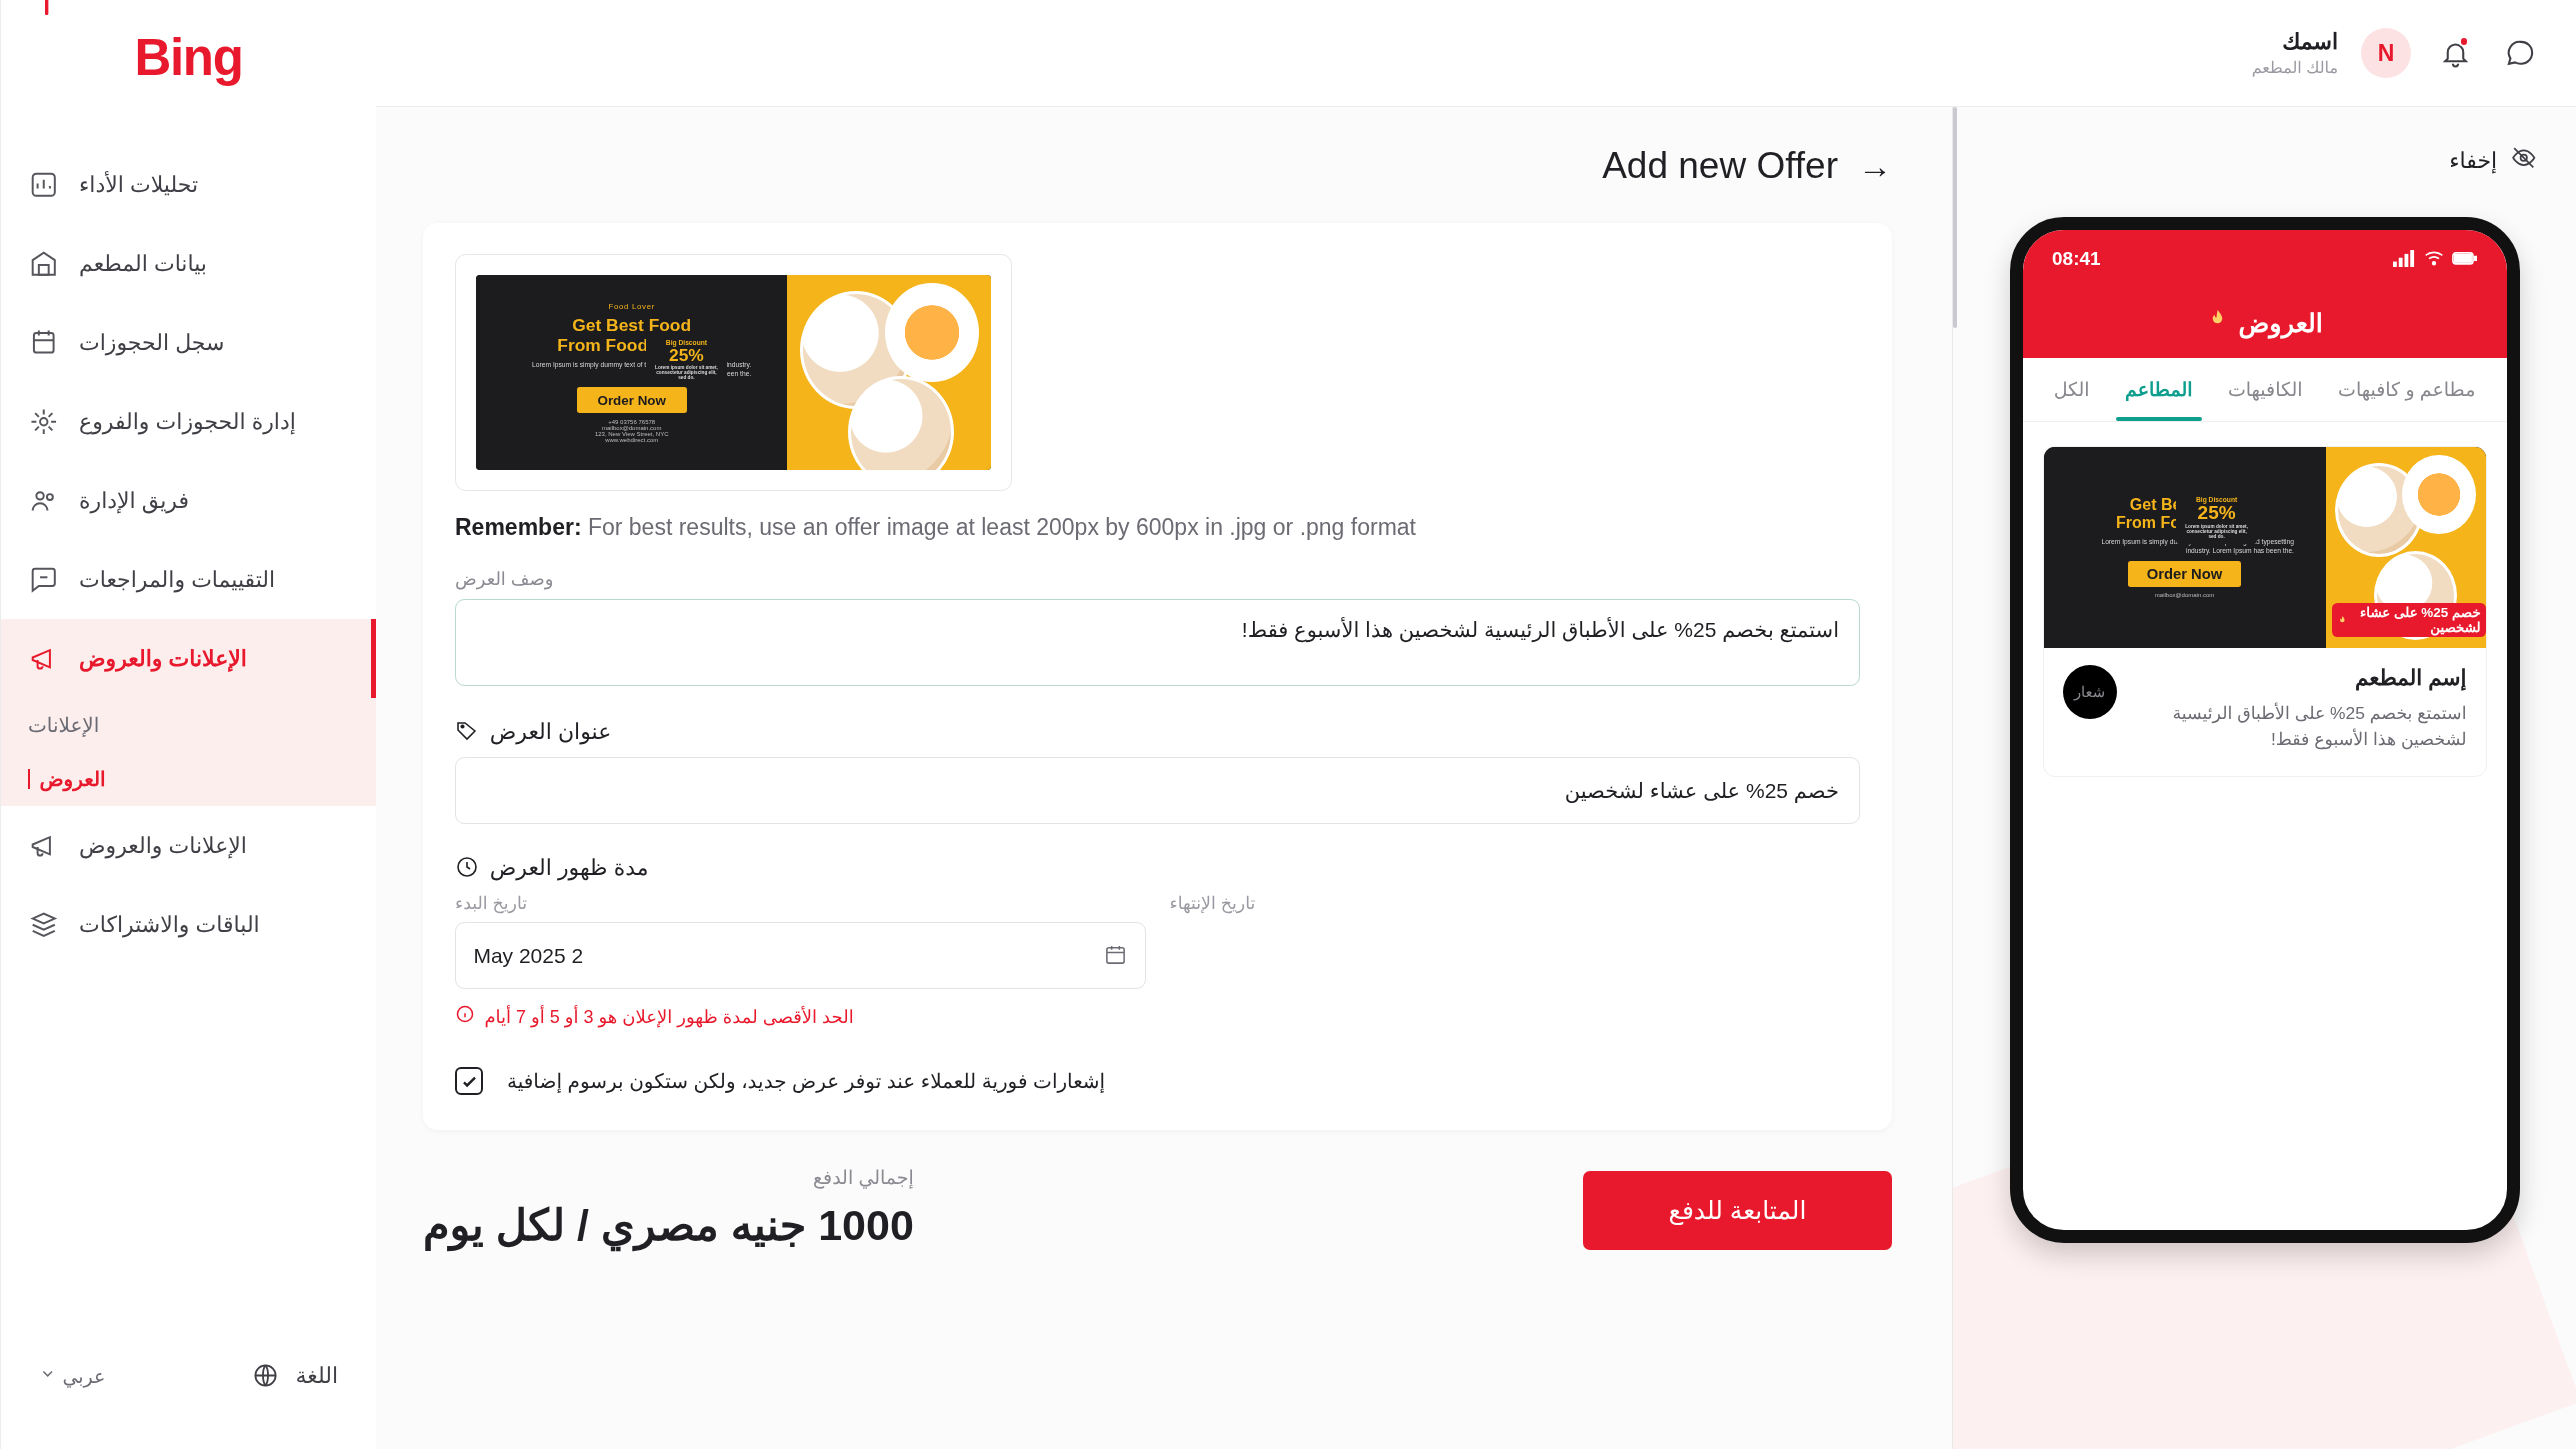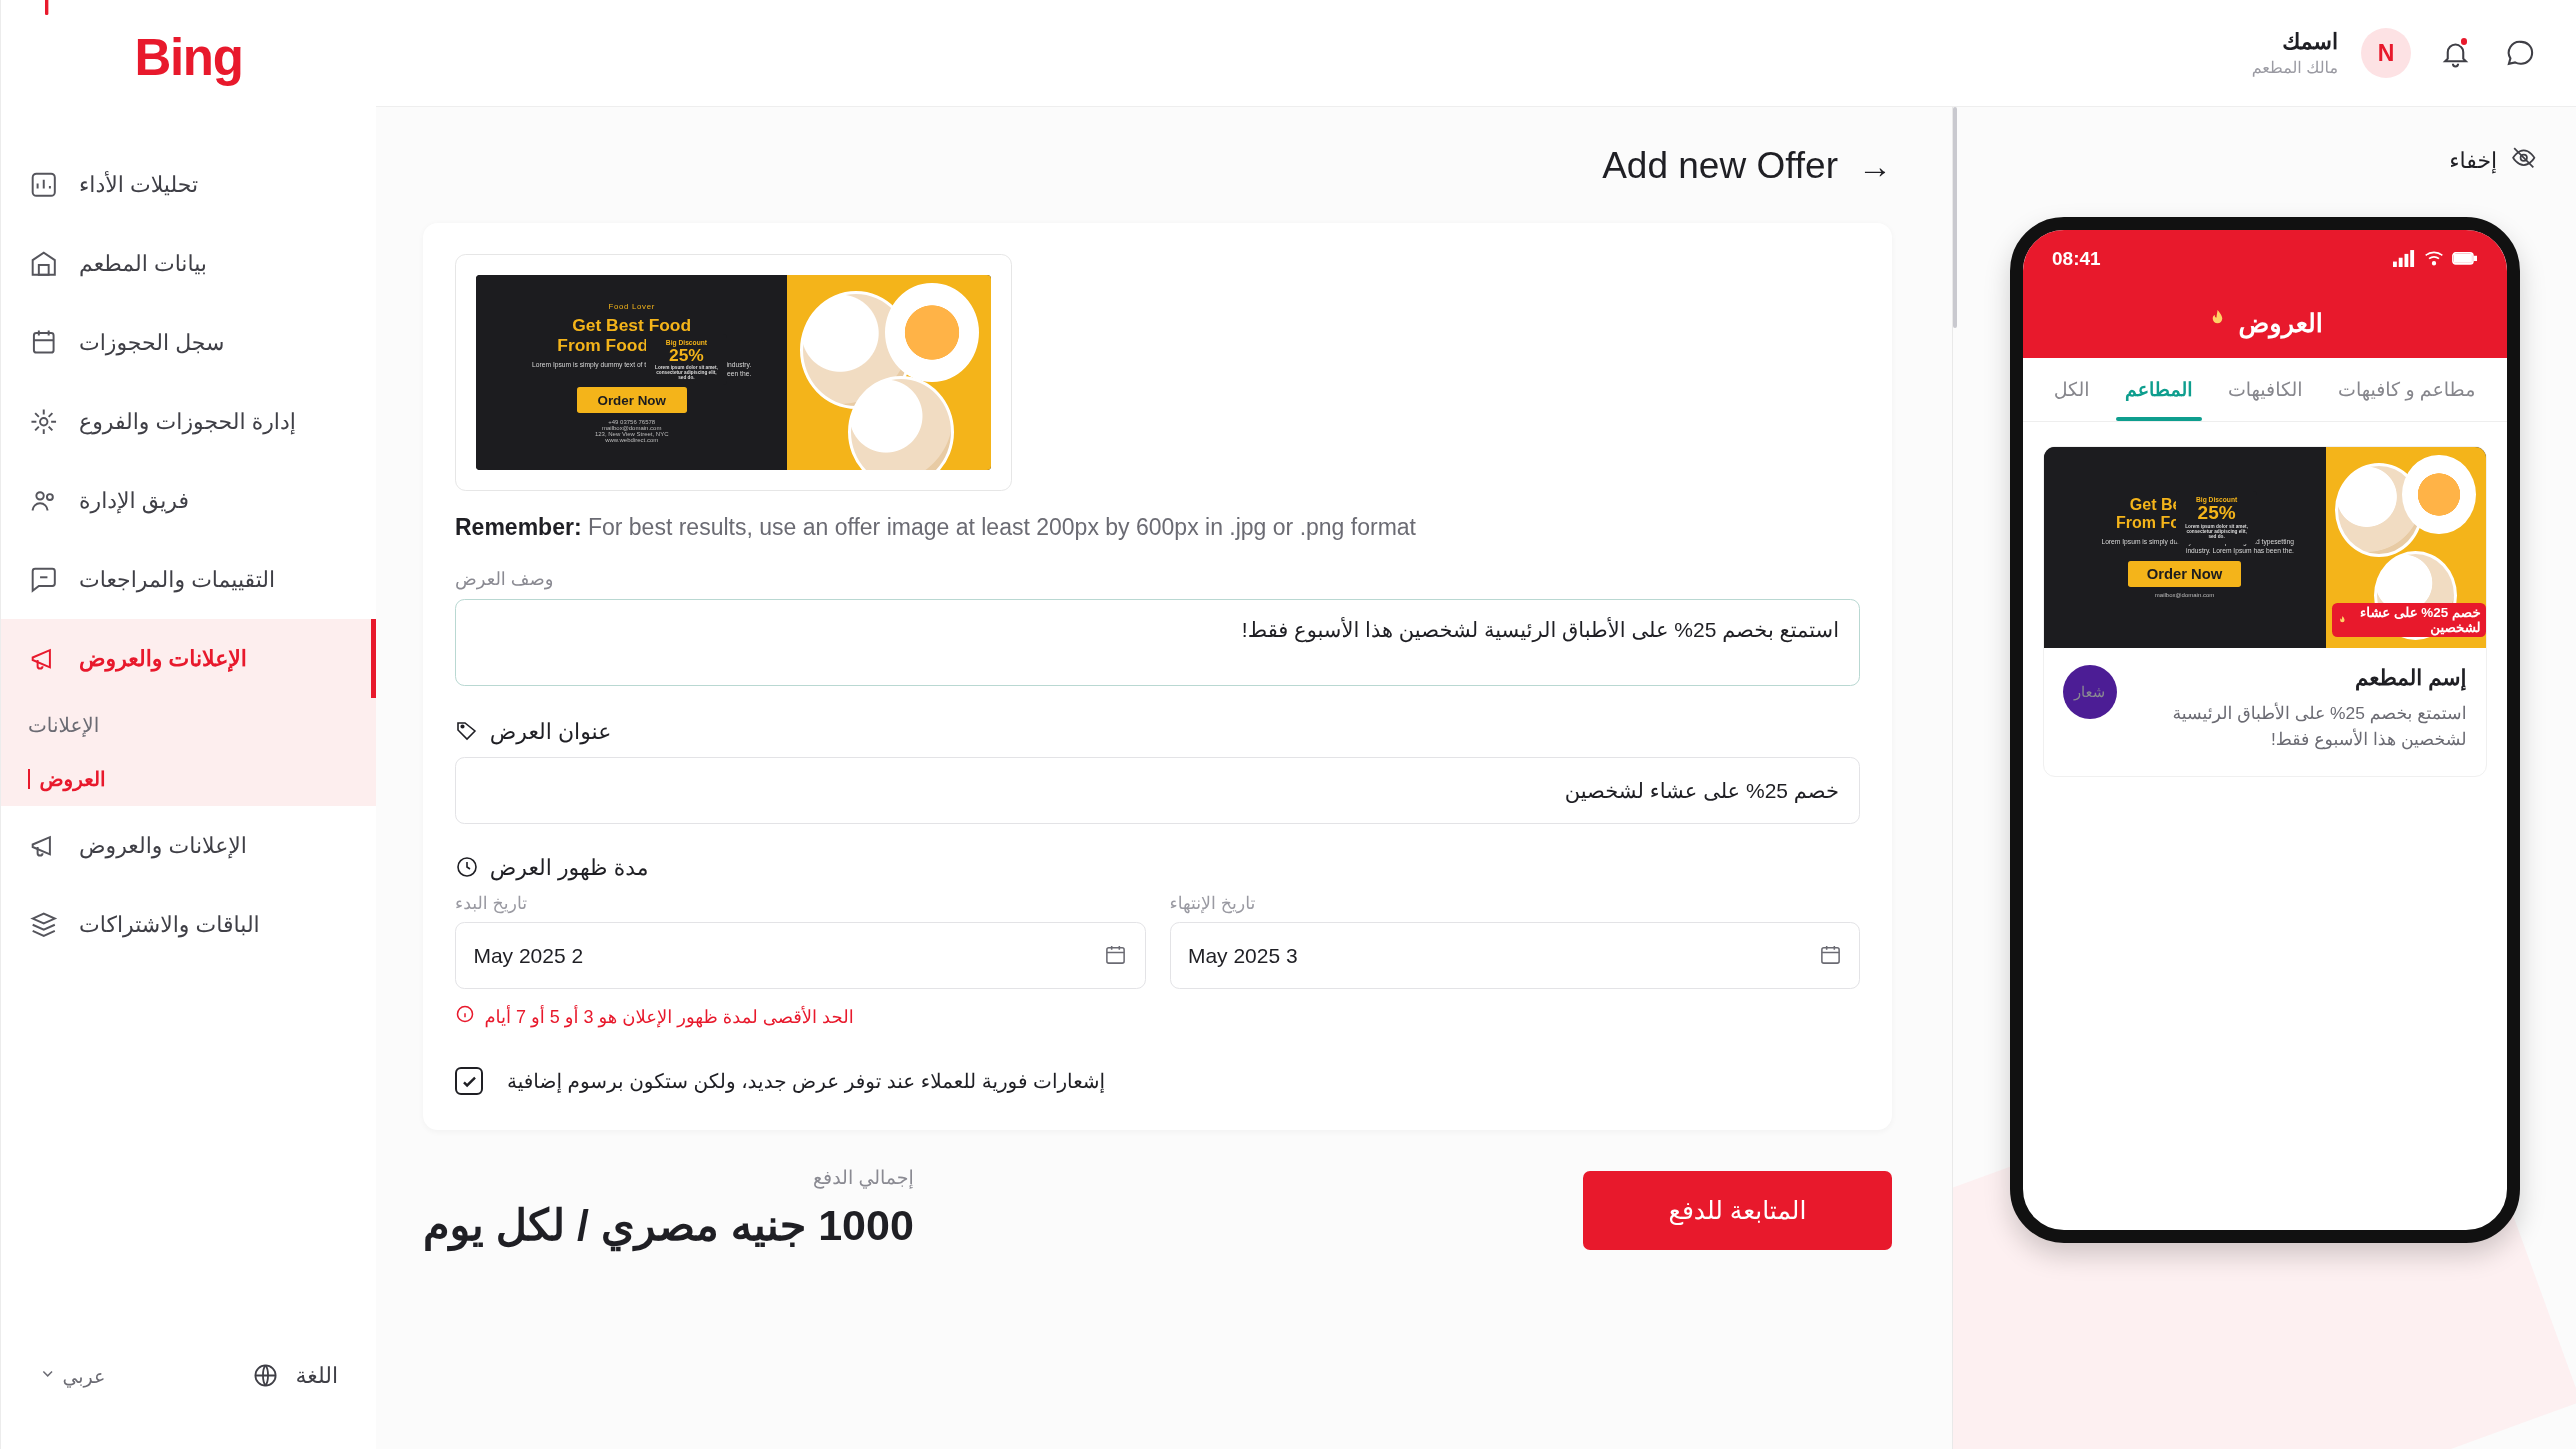--- a/index.html
+++ b/index.html
@@ -451,21 +451,21 @@
     margin: 24px 20px;
     border: 1.3px solid #f0f0f0;
     border-radius: 12px;
     overflow: hidden;
     background: #fff;
   }
   .ph-img { width: 100%; height: 201px; display: block; background: #16161a; }
   .ph-body { padding: 17.4px 19px 23px 19px; display: flex; gap: 16px; flex-direction: row-reverse; }
   .ph-logo {
     width: 54px; height: 54px; border-radius: 50%;
-    background: #4c1d95; color: #8a8a92;
+    background: #000000; color: #8a8a92;
     display: flex; align-items: center; justify-content: center;
     font-size: 14.8px; flex: 0 0 54px;
   }
   .ph-texts { flex: 1 1 auto; text-align: right; }
   .ph-name { font-size: 21.5px; color: #1f1f24; font-weight: bold; margin-bottom: 9.4px; }
   .ph-desc { font-size: 17.4px; color: #6b6b73; line-height: 1.5; }
 
   
   .v-scroll {
     position: absolute;
@@ -738,29 +738,20 @@
                 <circle cx="12" cy="12" r="9"></circle>
                   <path d="M12 7v5l3 2"></path>
               </svg>
             </span>
             <span class="field-label-strong">مدة ظهور العرض</span>
           </div>
 
           <div class="dates">
             <div class="date-col">
               <div class="date-cap">تاريخ الإنتهاء</div>
-              <div class="date-field">
-                <span>
-                  <svg width="23" height="23" viewBox="0 0 24 24" fill="none" stroke="#6b6b73" stroke-width="1.6">
-                    <rect x="3" y="5" width="18" height="16" rx="2"></rect>
-                      <path d="M8 3v4M16 3v4M3 10h18"></path>
-                  </svg>
-                </span>
-                <span class="date-val">3 May 2025</span>
-              </div>
             </div>
             <div class="date-col">
               <div class="date-cap">تاريخ البدء</div>
               <div class="date-field">
                 <span>
                   <svg width="23" height="23" viewBox="0 0 24 24" fill="none" stroke="#6b6b73" stroke-width="1.6">
                     <rect x="3" y="5" width="18" height="16" rx="2"></rect>
                       <path d="M8 3v4M16 3v4M3 10h18"></path>
                   </svg>
                 </span>

